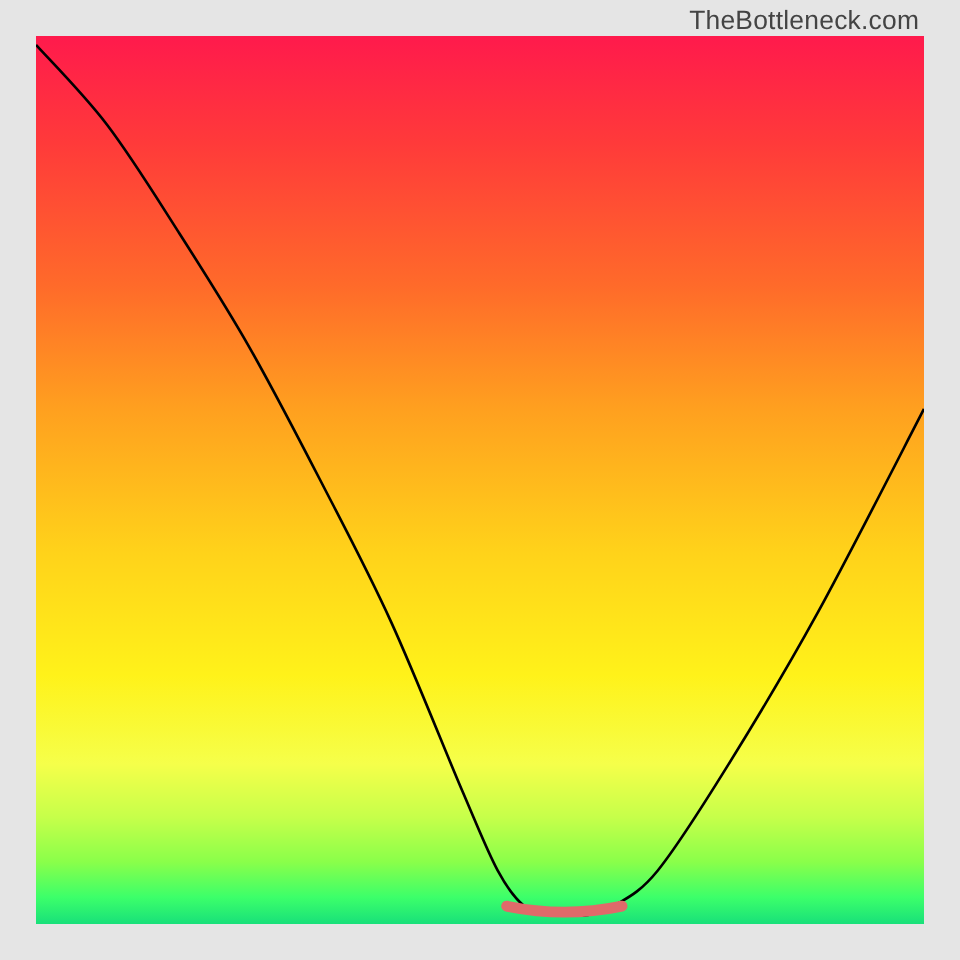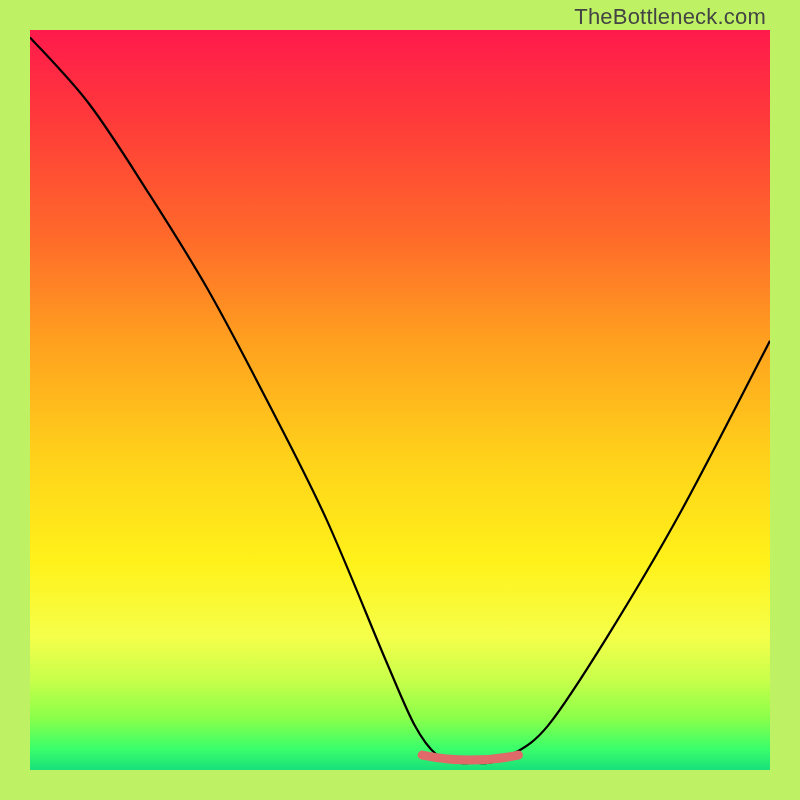--- a/index.html
+++ b/index.html
@@ -7,21 +7,21 @@
     padding: 0;
     width: 800px;
     height: 800px;
     background: #000;
     position: relative;
     font-family: Arial, Helvetica, sans-serif;
   }
   .outer {
     position: absolute;
     inset: 0;
-    background: #bef264;
+    background: #e5e5e5;
   }
   .plot {
     position: absolute;
     left: 30px;
     top: 30px;
     width: 740px;
     height: 740px;
     background: linear-gradient(
       to bottom,
       #ff1a4c 0%,

